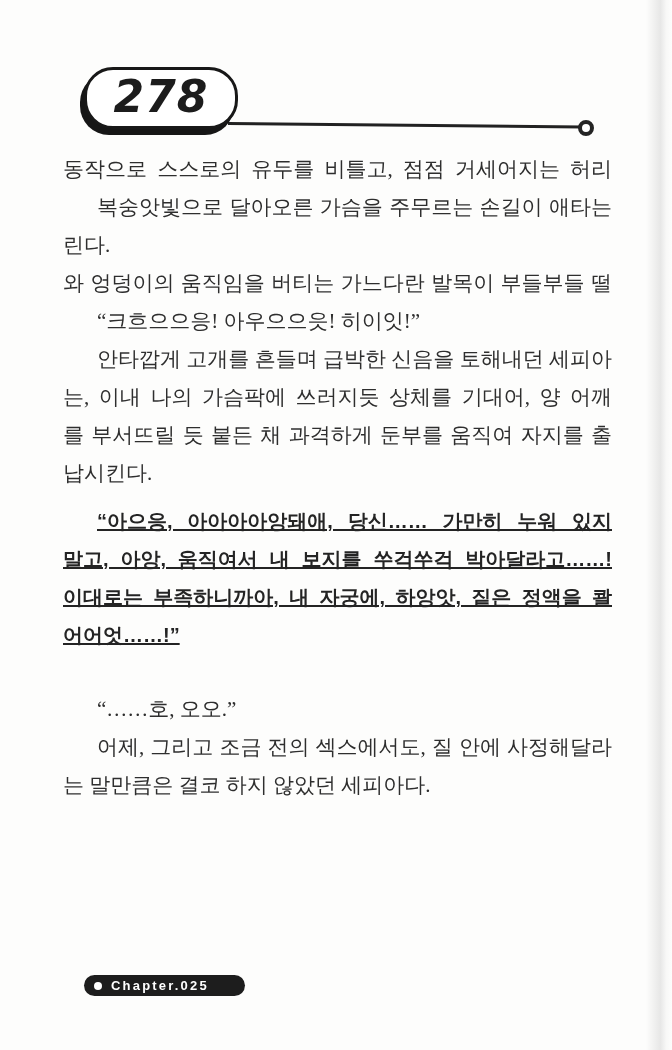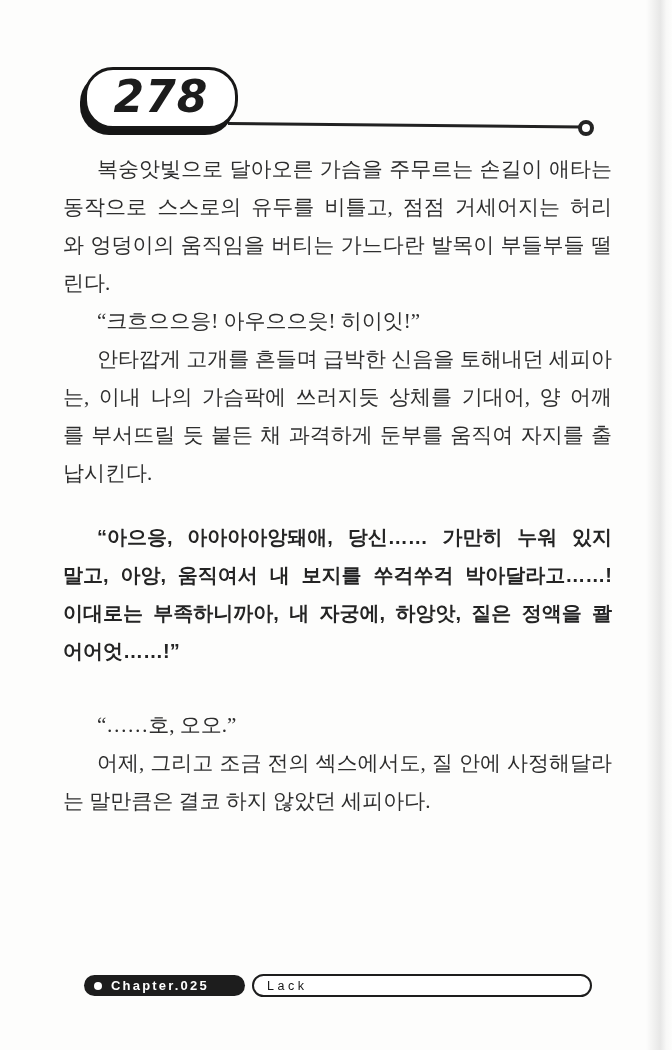--- a/index.html
+++ b/index.html
@@ -72,21 +72,21 @@
     line-height: 38px;
   }
   .para { margin: 0; }
   .para.emph {
     font-family: "Liberation Sans", "DejaVu Sans", sans-serif;
     font-weight: 700;
     font-size: 20px;
     color: #242424;
   }
   
-  .text-body .para:nth-child(4) { margin-top: 26px; }
+  .text-body .para:nth-child(4) { margin-top: 10px; text-decoration: underline; }
   .text-body .para:nth-child(5) { margin-top: 36px; font-family: Liberation Serif, serif; }
   .line {
     text-align: justify;
     text-align-last: justify;
     white-space: normal;
   }
   .line.last { text-align-last: left; }
   .line.first { padding-left: 34px; }
 
   
@@ -140,24 +140,24 @@
 <div class="page">
 
   <div class="header-rule"></div>
   <div class="header-ring"></div>
   <div class="page-number-badge">
     <span class="page-number">278</span>
   </div>
 
   <main class="text-body" id="text-body">
       <div class="para">
+        <div class="line">동작으로 스스로의 유두를 비틀고, 점점 거세어지는 허리</div>
         <div class="line first">복숭앗빛으로 달아오른 가슴을 주무르는 손길이 애타는</div>
-        <div class="line">동작으로 스스로의 유두를 비틀고, 점점 거세어지는 허리</div>
+        <div class="line last">린다.</div>
         <div class="line">와 엉덩이의 움직임을 버티는 가느다란 발목이 부들부들 떨</div>
-        <div class="line last">린다.</div>
       </div>
       <div class="para">
         <div class="line first last">“크흐으으응! 아우으으읏! 히이잇!”</div>
       </div>
       <div class="para">
         <div class="line first">안타깝게 고개를 흔들며 급박한 신음을 토해내던 세피아</div>
         <div class="line">는, 이내 나의 가슴팍에 쓰러지듯 상체를 기대어, 양 어깨</div>
         <div class="line">를 부서뜨릴 듯 붙든 채 과격하게 둔부를 움직여 자지를 출</div>
         <div class="line last">납시킨다.</div>
       </div>
@@ -173,18 +173,15 @@
       <div class="para">
         <div class="line first">어제, 그리고 조금 전의 섹스에서도, 질 안에 사정해달라</div>
         <div class="line last">는 말만큼은 결코 하지 않았던 세피아다.</div>
       </div>
     </main>
 
   <div class="chapter-badge">
     <span class="bullet-dot"></span>
     <span class="chapter-label">Chapter.025</span>
   </div>
-  <div class="series-badge">
-    <span class="series-label">Lack</span>
-  </div>
 
   <div class="edge-shade"></div>
 </div>
 
 </body></html>

